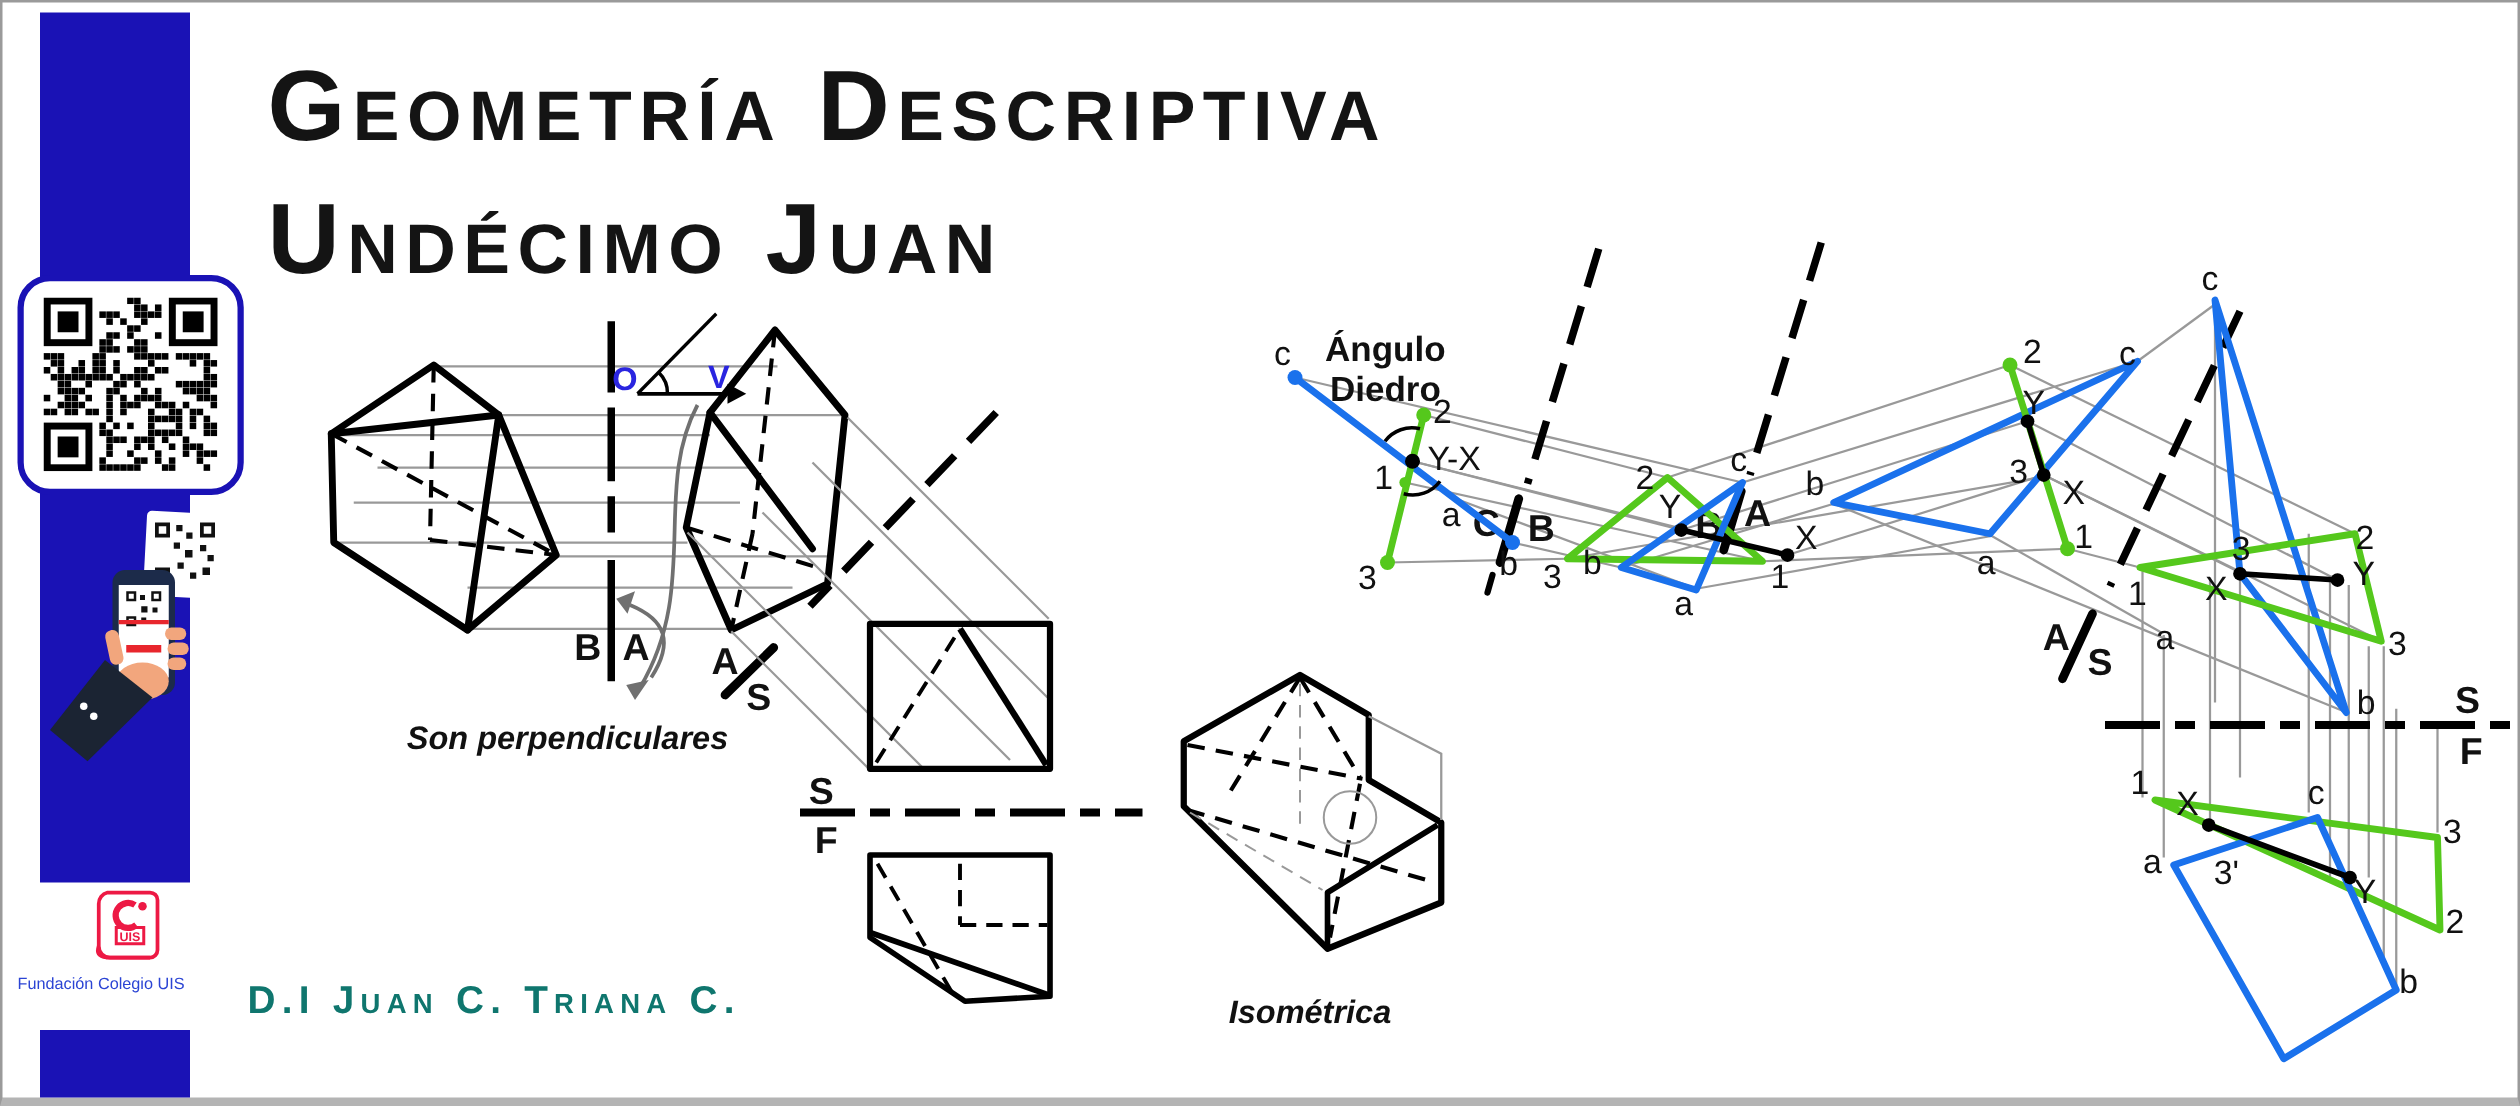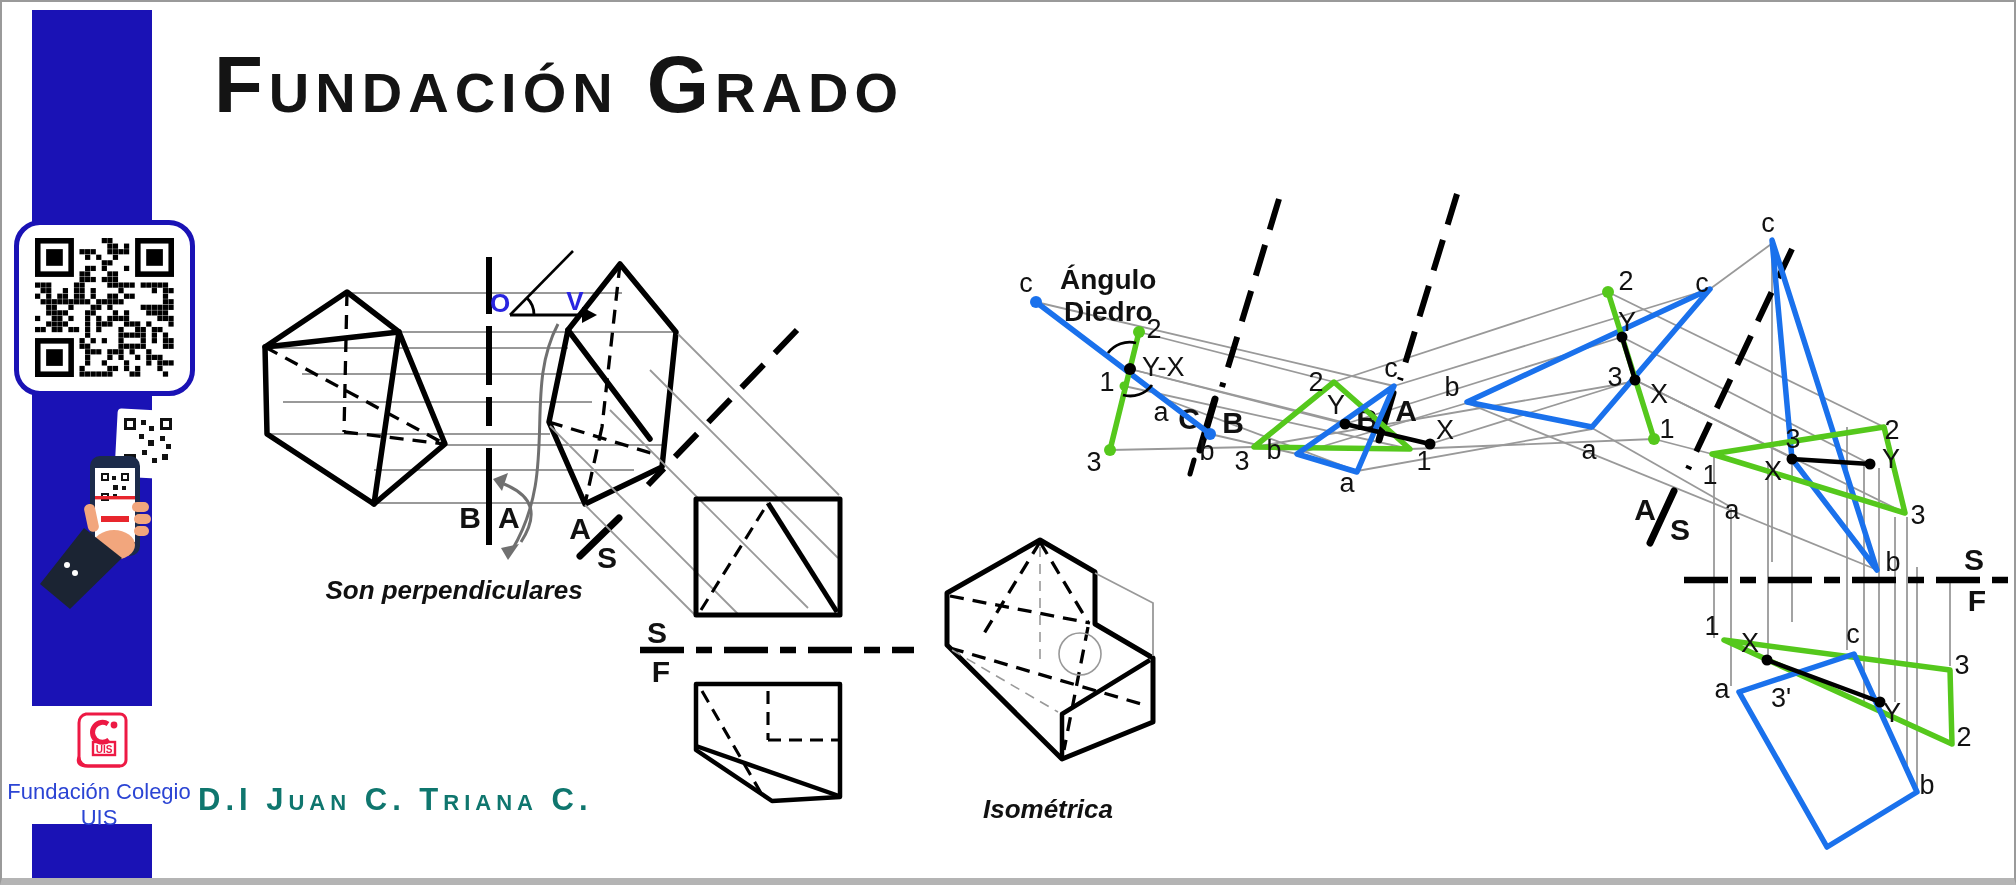--- a/index.html
+++ b/index.html
@@ -10,22 +10,22 @@
   #title{left:212px;top:30px;font-weight:bold;font-variant:small-caps;font-size:80px;
          line-height:106px;letter-spacing:6px;color:#141414;white-space:nowrap;}
   #author{left:196px;top:780px;font-weight:bold;font-variant:small-caps;font-size:31px;
           letter-spacing:5px;color:#0f766e;white-space:nowrap;}
   .bar{position:absolute;left:30px;width:120px;background:var(--sidebar-blue);}
   #bar-top{top:8px;height:696px;}
   #bar-bottom{top:822px;height:56px;}
   #qr-frame{position:absolute;left:12px;top:218px;width:181px;height:176px;background:#fff;
             border:5px solid var(--sidebar-blue);border-radius:26px;box-sizing:border-box;}
   #qr-main{position:absolute;left:15px;top:13px;width:141px;height:139px;}
-  #foundation{position:absolute;left:0;top:777px;width:194px;text-align:center;
-              font-size:22px;color:var(--foundation-text-blue);}
+  #foundation{position:absolute;left:12px;top:777px;width:194px;
+              font-size:13px;color:var(--foundation-text-blue);}
   #diagram{position:absolute;left:0;top:0;}
   
   .thick{stroke:#000;stroke-width:5.5;fill:none;stroke-linejoin:round;stroke-linecap:round;}
   .thick5{stroke:#000;stroke-width:5;fill:none;stroke-linejoin:round;}
   .thick45{stroke:#000;stroke-width:4.5;fill:none;stroke-linejoin:round;}
   .thin-dash{stroke:#000;stroke-width:3.3;fill:none;stroke-dasharray:14 9;}
   .thin-dash2{stroke:#000;stroke-width:3.1;fill:none;stroke-dasharray:13 8;}
   .grayl{stroke:var(--projection-gray);stroke-width:1.8;fill:none;}
   .gray-dash{stroke:var(--projection-gray);stroke-width:1.6;fill:none;stroke-dasharray:10 7;}
   .grayc{stroke:var(--projection-gray);stroke-width:1.6;fill:none;}
@@ -337,21 +337,22 @@
     <path d="M14,4 h34 a6,6 0 0 1 6,6 v40 a6,6 0 0 1 -6,6 h-32 a9,9 0 0 1 -9,-9 v-34 a9,9 0 0 1 7,-9 z" fill="none" stroke="var(--logo-red)" stroke-width="3"></path>
     <path d="M7,47 q-3,8 6,9 h35" fill="none" stroke="var(--logo-red)" stroke-width="3"></path>
     <path d="M36,14 a10,10 0 1 0 1,16" fill="none" stroke="var(--logo-red)" stroke-width="5"></path>
     <circle cx="42" cy="15" r="3.4" fill="var(--logo-red)"></circle>
     <rect x="21" y="32" width="22" height="13" fill="none" stroke="var(--logo-red)" stroke-width="2.4"></rect>
     <text x="32" y="42.5" text-anchor="middle" style="font:bold 10px 'Liberation Sans',sans-serif" fill="var(--logo-red)">UIS</text>
   </svg>
   <div id="foundation">Fundación Colegio UIS</div>
 
   <div class="abs" id="title">
-    <div>Fundación Grado</div>
+    <div>Geometría Descriptiva</div>
+    <div>Undécimo Juan</div>
   </div>
   <div class="abs" id="author">D.I Juan C. Triana C.</div>
 
   <svg id="diagram" width="2016" height="885" viewBox="0 0 2016 885">
 
     <g>
 
       <g class="grayl">
         <line x1="346" y1="291" x2="620" y2="291"></line>
           <line x1="398" y1="330" x2="674" y2="330"></line>

